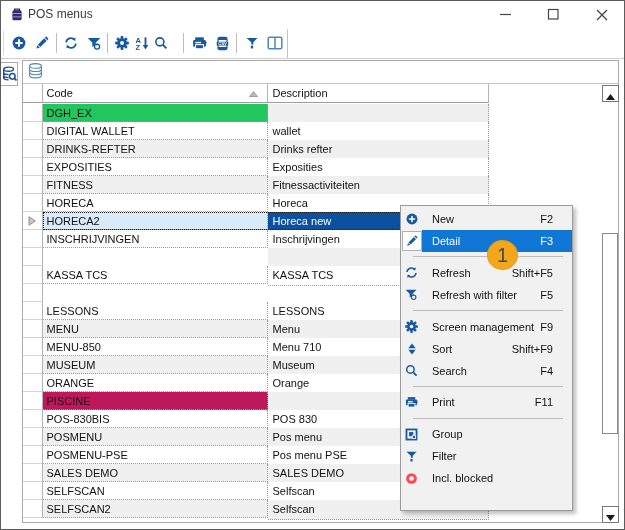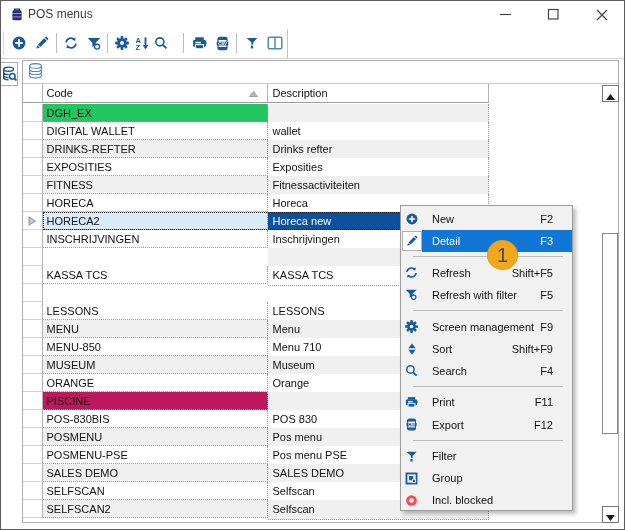--- a/index.html
+++ b/index.html
@@ -404,58 +404,45 @@
             <rect x="1.2" y="4.2" width="13.6" height="7.2" rx="1.3"></rect>
             <circle cx="13.9" cy="7.3" r="1.7"></circle>
           </g>
           <rect x="3.6" y="6.2" width="6" height="1.6" fill="#fff"></rect>
           <rect x="3.8" y="9.2" width="8.4" height="4.4" fill="#17599f" stroke="#fff" stroke-width="1.1"></rect>
         </svg>
       </div>
       <div class="mlbl">Print</div>
       <div class="mkey">F11</div>
     </div>
-<div class="mitem">
-      <div class="mico">
-        <svg width="13" height="13" viewBox="0 0 16 16">
-          <rect x="3.2" y="1.4" width="9.6" height="13.2" rx="1.8" fill="none" stroke="#17599f" stroke-width="1.3"></rect>
-          <path d="M3.2 3.2q0-1.8 1.8-1.8h6q1.8 0 1.8 1.8v1H3.2z" fill="#17599f"></path>
-          <path d="M3.2 12.8q0 1.8 1.8 1.8h6q1.8 0 1.8-1.8v-1H3.2z" fill="#17599f"></path>
-          <rect x="1.8" y="6.1" width="12.4" height="4" rx=".7" fill="#17599f"></rect>
-          <text x="8" y="9.3" text-anchor="middle" font-family="Liberation Sans" font-weight="bold" font-size="4.6" fill="#fff" letter-spacing="-0.2">CSV</text>
-        </svg>
-      </div>
-      <div class="mlbl">Export</div>
-      <div class="mkey">F12</div>
-    </div>
 <div class="msep"></div>
-<div class="mitem">
-      <div class="mico">
-        <svg width="13" height="13" viewBox="0 0 16 16">
-          <path d="M1.8 2.2h12.4l-4.7 5v2.4H7.2V7.2z" fill="#17599f"></path>
-          <path d="M6.7 11h2.6v3.2H6.7z" fill="#17599f"></path>
-        </svg>
-      </div>
-      <div class="mlbl">Filter</div>
-      <div class="mkey"></div>
-    </div>
 <div class="mitem">
       <div class="mico">
         <svg width="13" height="13" viewBox="0 0 16 16">
           <rect x="1.8" y="1.8" width="12.4" height="12.4" fill="none" stroke="#17599f" stroke-width="2.2"></rect>
           <rect x="5" y="5" width="5.2" height="5.2" fill="#17599f"></rect>
           <path d="M9 9h4v4H9z" fill="#17599f" stroke="#f1f1f1" stroke-width="1.2"></path>
         </svg>
       </div>
       <div class="mlbl">Group</div>
       <div class="mkey"></div>
     </div>
 <div class="mitem">
       <div class="mico">
         <svg width="13" height="13" viewBox="0 0 16 16">
+          <path d="M1.8 2.2h12.4l-4.7 5v2.4H7.2V7.2z" fill="#17599f"></path>
+          <path d="M6.7 11h2.6v3.2H6.7z" fill="#17599f"></path>
+        </svg>
+      </div>
+      <div class="mlbl">Filter</div>
+      <div class="mkey"></div>
+    </div>
+<div class="mitem">
+      <div class="mico">
+        <svg width="13" height="13" viewBox="0 0 16 16">
           <circle cx="8" cy="8" r="6.6" fill="#fb4a55"></circle>
           <circle cx="8" cy="8" r="2.9" fill="#fff"></circle>
         </svg>
       </div>
       <div class="mlbl">Incl. blocked</div>
       <div class="mkey"></div>
     </div>
 </div>
 <div class="badge">1</div>
 

